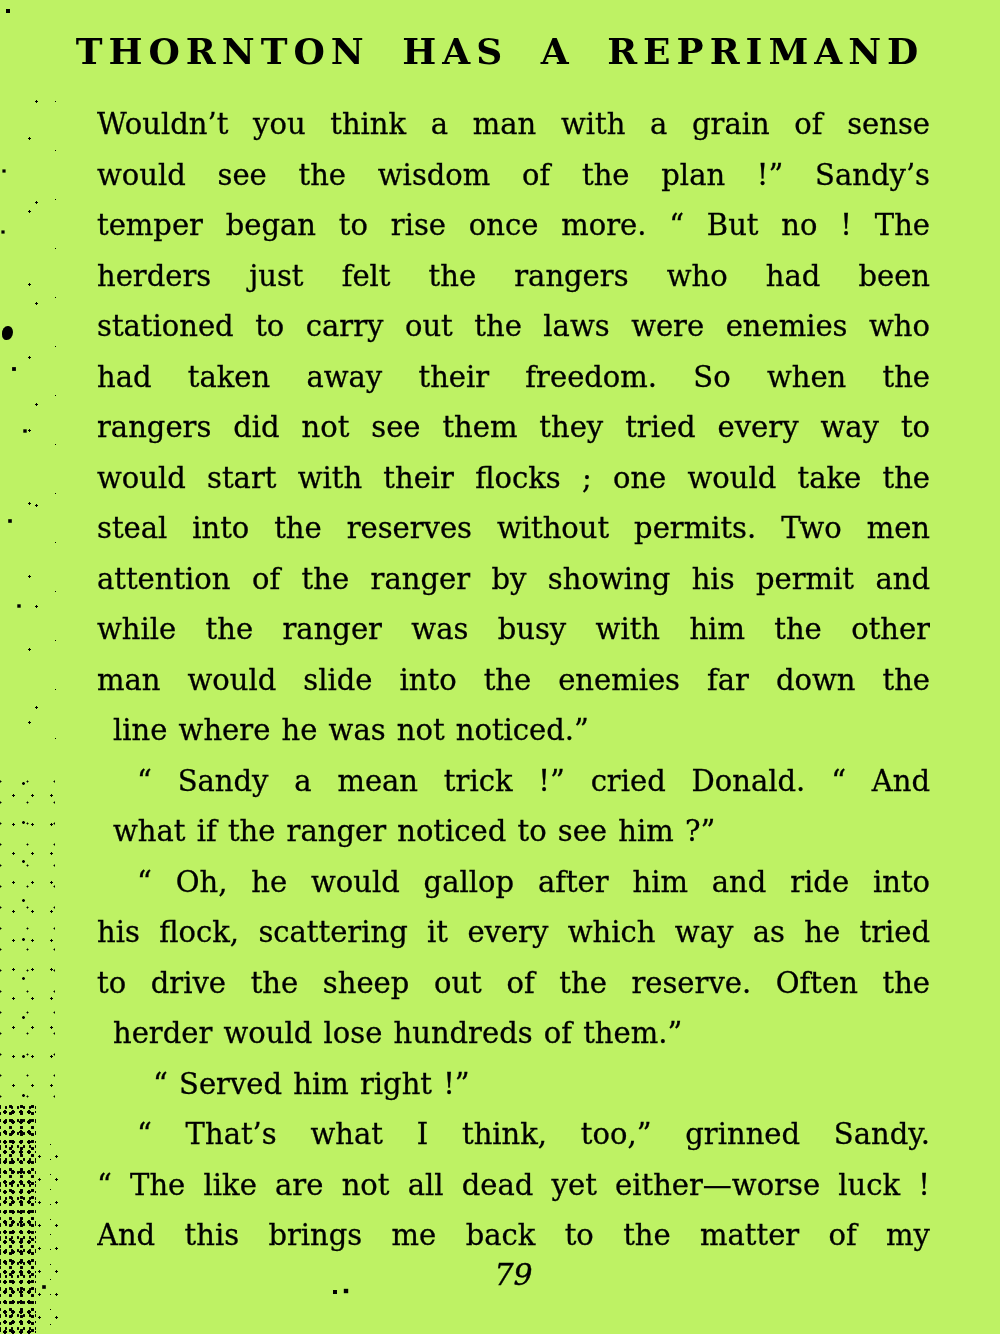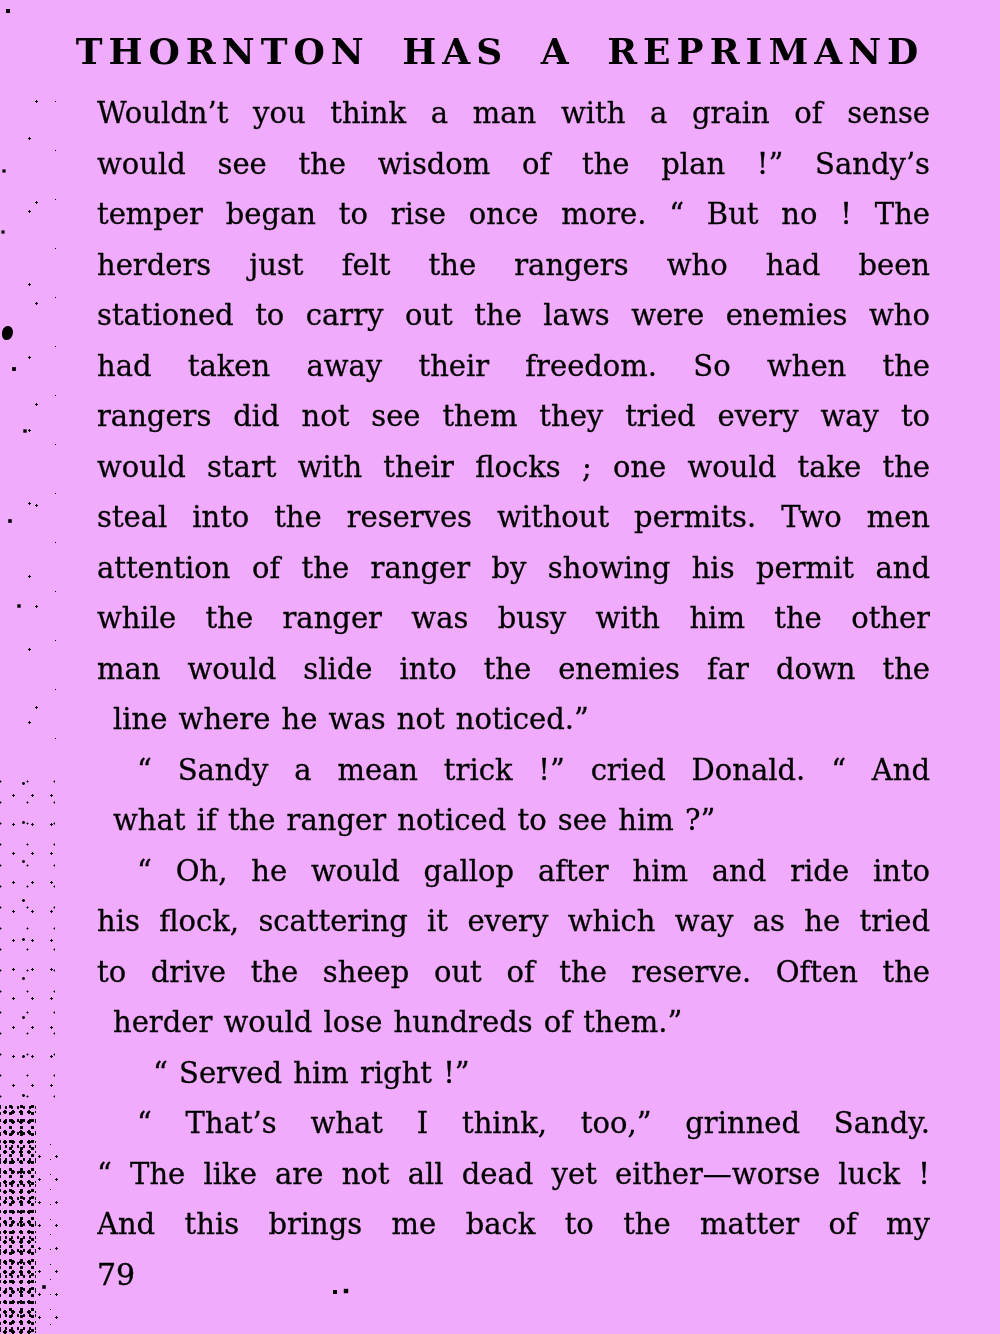--- a/index.html
+++ b/index.html
@@ -4,21 +4,21 @@
 <style>
   html, body {
     margin: 0;
     padding: 0;
     background: #ffffff;
   }
   .page {
     position: relative;
     width: 1000px;
     height: 1334px;
-    background: #f0abfc;
+    background: #bef264;
     overflow: hidden;
     font-family: "DejaVu Serif", serif;
     color: #000000;
   }
   .title {
     position: absolute;
     top: 30px;
     left: 60px;
     width: 880px;
     margin: 0;
@@ -26,42 +26,44 @@
     font-weight: bold;
     letter-spacing: 6px;
     word-spacing: 14px;
     text-align: center;
     white-space: nowrap;
     color: #000;
   }
   .text-block {
     position: absolute;
     left: 97px;
-    top: 88px;
+    top: 99px;
     width: 833px;
   }
   .line {
     height: 50.5px;
     line-height: 50.5px;
     font-size: 29px;
     text-align: justify;
     text-align-last: justify;
     overflow: hidden;
     white-space: normal;
     word-spacing: 2px;
     -webkit-text-stroke: 0.3px #000;
   }
   .line.indent { padding-left: 40px; }
   .line.para-end { text-align-last: left; margin-left: 16px; }
   .page-number {
     position: absolute;
     top: 1253px;
     left: 97px;
     width: 833px;
+    text-align: center;
     font-size: 30px;
+    font-style: italic;
     line-height: 44px;
     -webkit-text-stroke: 0.4px #000;
   }
   
   .noise { position: absolute; pointer-events: none; }
   .noise-a {
     left: 0; top: 85px; width: 58px; height: 690px;
     background-image:
       radial-gradient(circle, #000 1px, transparent 1.2px),
       radial-gradient(circle, #000 0.8px, transparent 1px),

